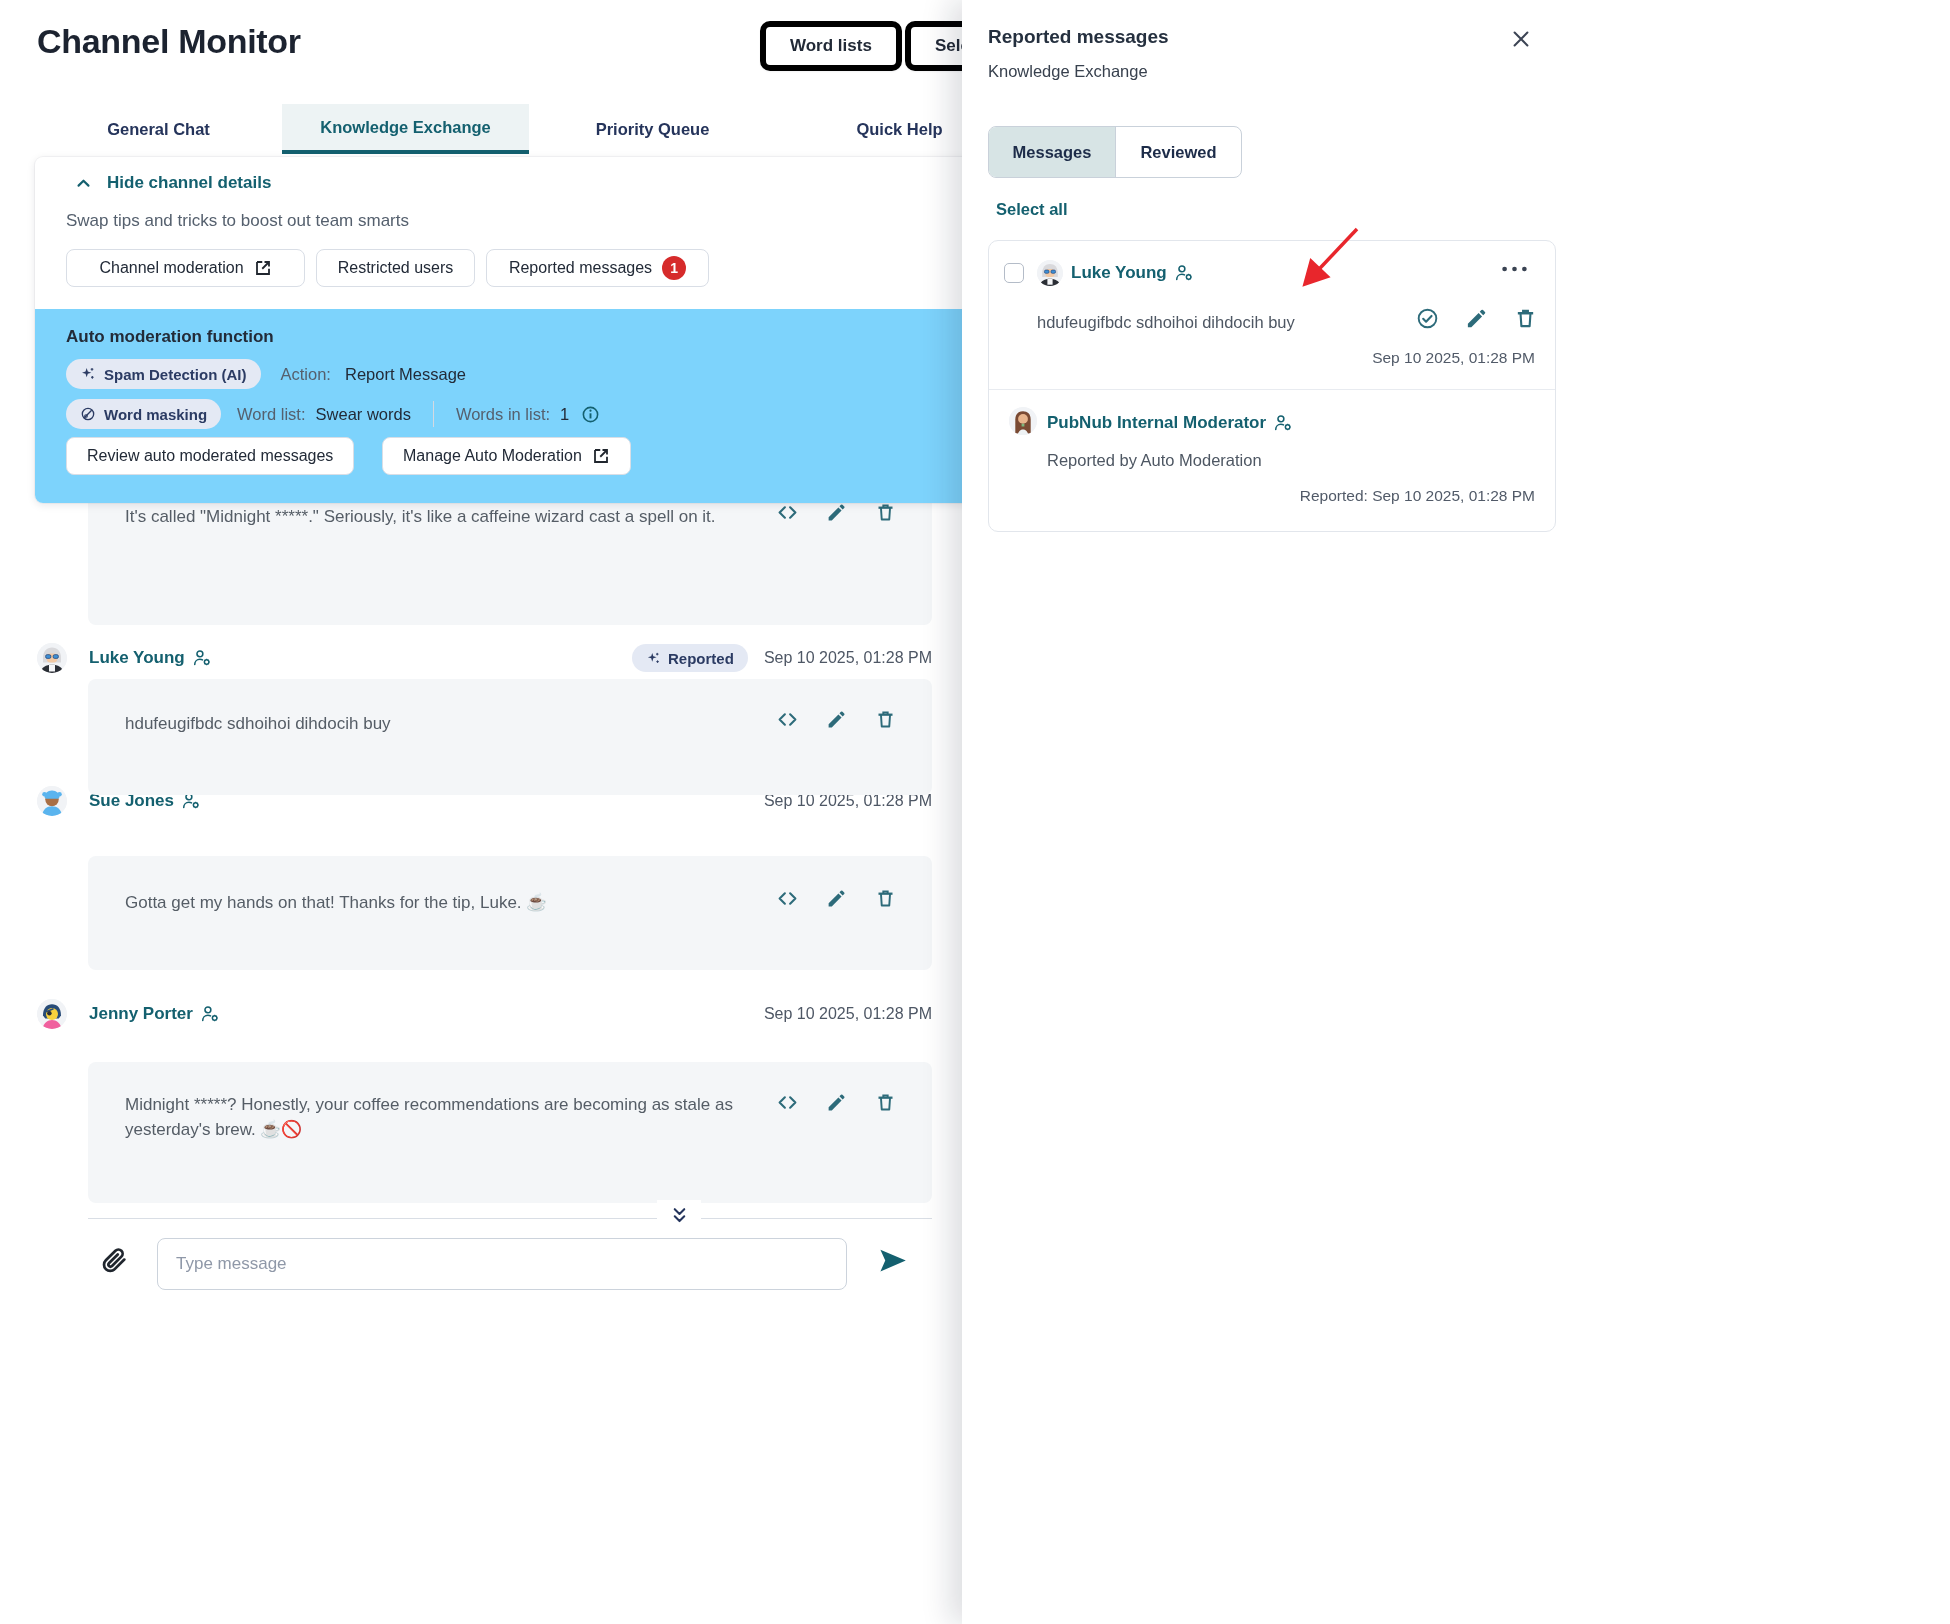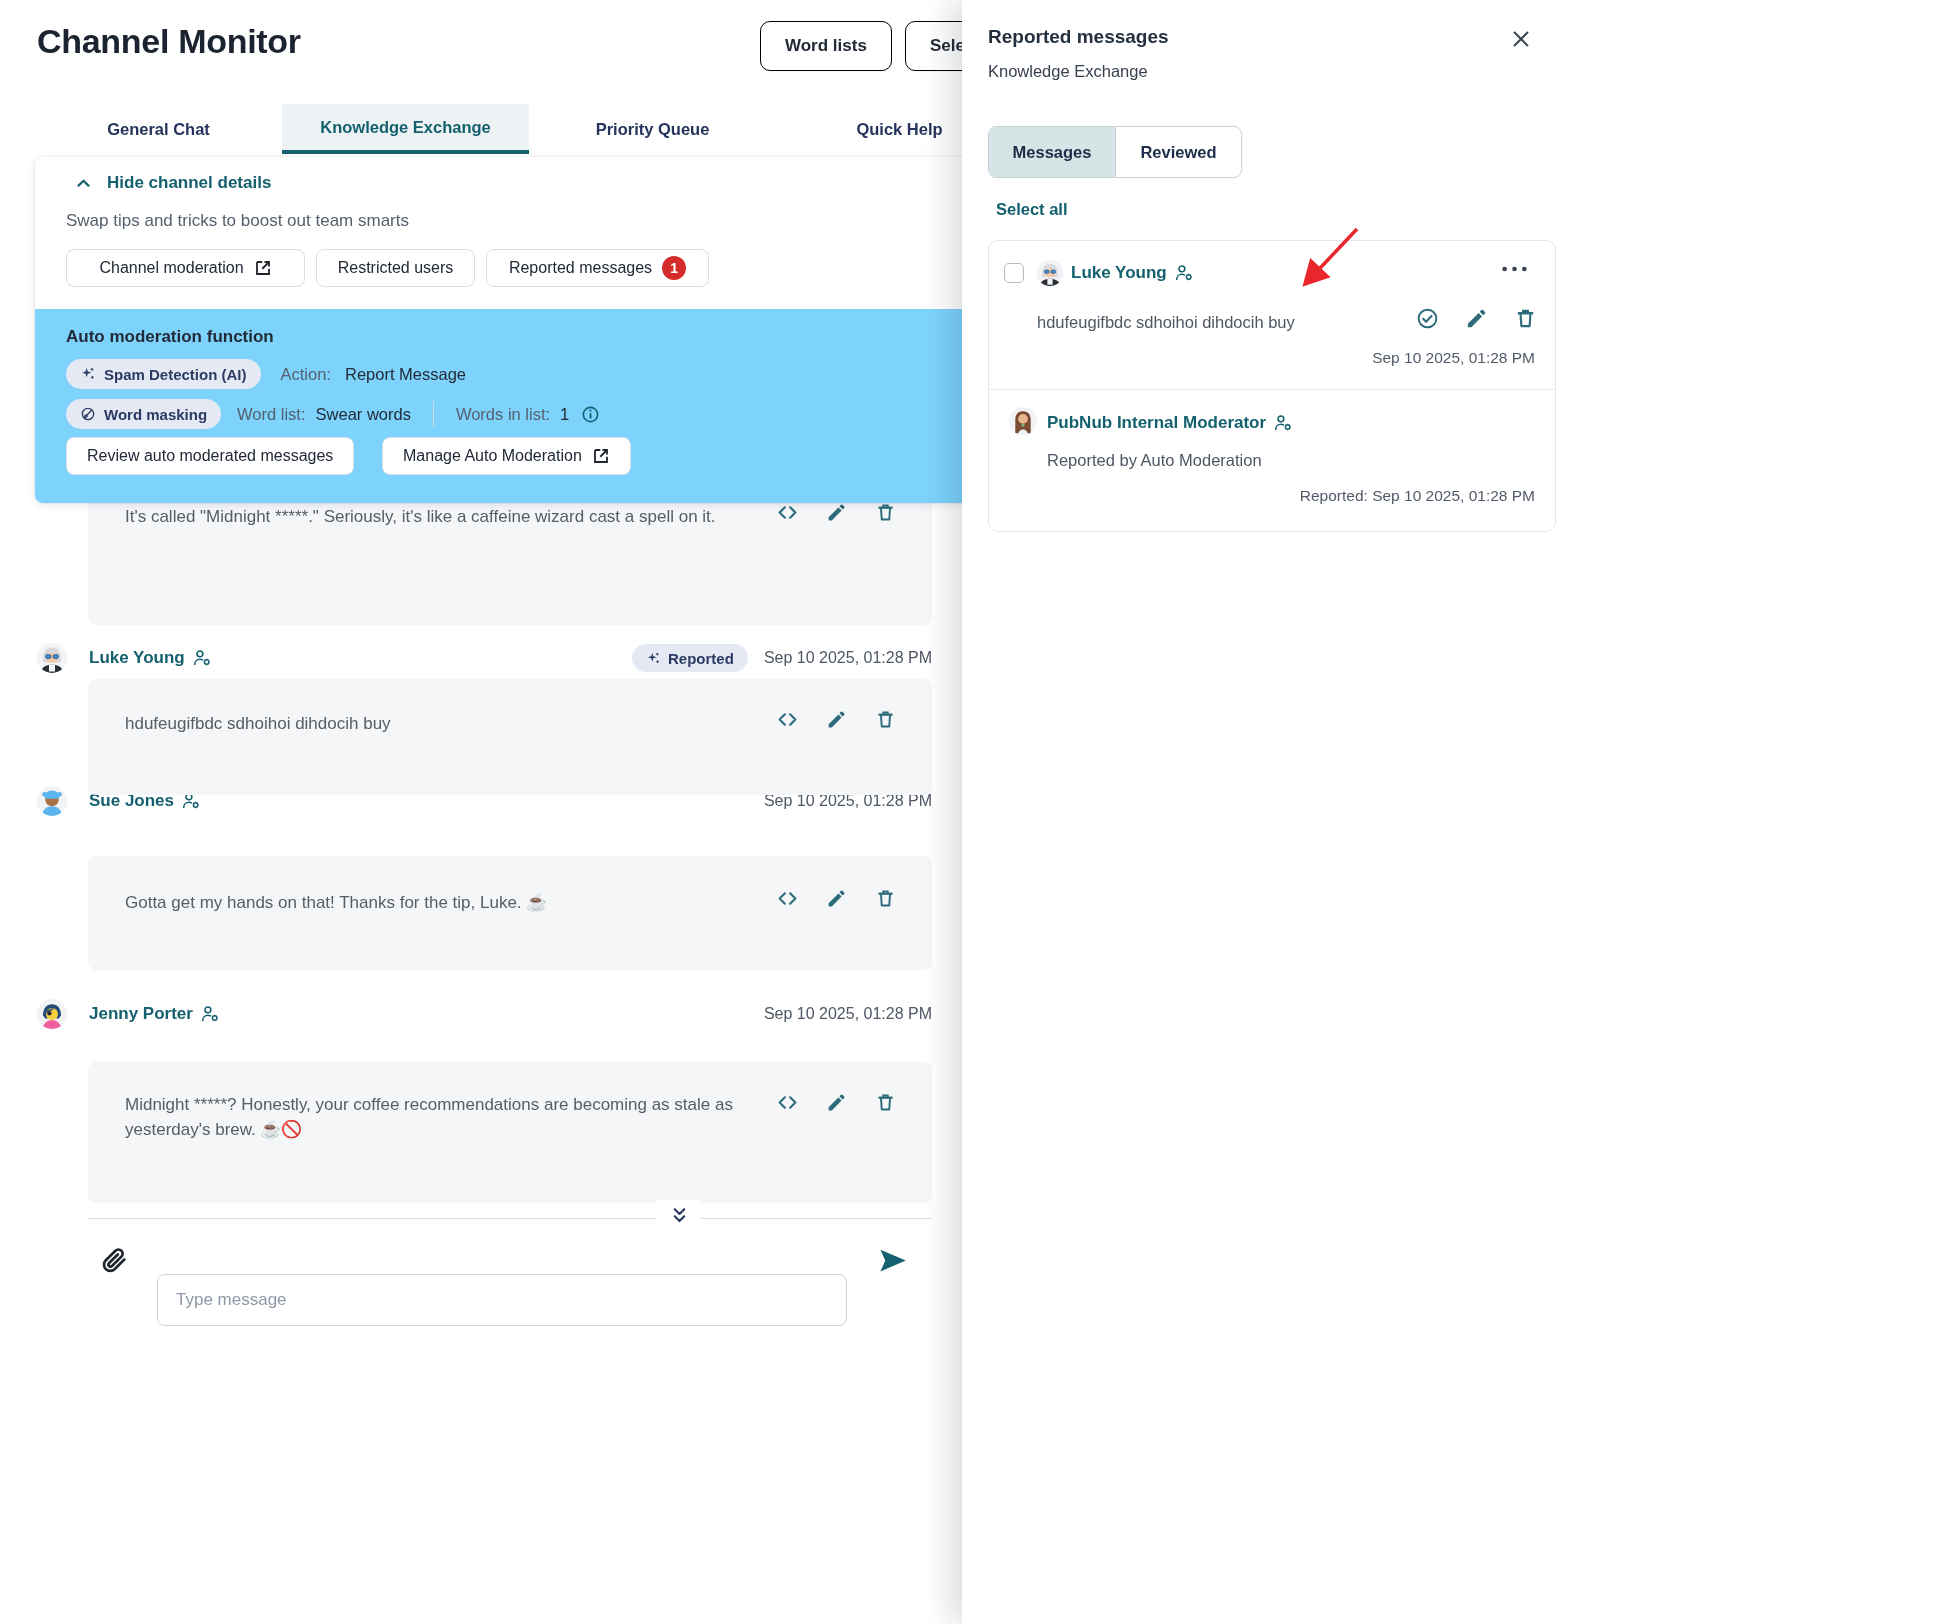--- a/index.html
+++ b/index.html
@@ -6,21 +6,21 @@
   html,body { width:1950px; height:1624px; background:#ffffff; overflow:hidden;
               font-family:"Liberation Sans", sans-serif; color:#232b38; }
   .abs { position:absolute; }
   svg { display:block; }
 
   
   #main { position:absolute; inset:0; width:1950px; height:1624px; }
 
   .page-title { left:37px; top:22px; font-size:34px; font-weight:600; color:#1c2330; letter-spacing:-0.3px; }
 
-  .hdr-btn { top:21px; height:50px; background:#fff; border:1px solid #000000; border-radius:10px;
+  .hdr-btn { top:21px; height:50px; background:#fff; border:6px solid #000000; border-radius:10px;
              font-size:17px; font-weight:600; color:#222a37; display:flex; align-items:center;
              justify-content:center; padding:0 24px; cursor:pointer; box-shadow:0 1px 2px rgba(16,24,40,.05); }
   #btn-wordlists { left:760px; }
   #btn-sele { left:905px; width:160px; justify-content:flex-start; }
 
   .tabs { left:35px; top:104px; height:50px; display:flex; }
   .tab { width:247px; height:50px; display:flex; align-items:center; justify-content:center;
          font-size:16.5px; font-weight:600; color:#25345b; cursor:pointer; }
   .tab.active { background:#edf3f4; color:#14606f; border-bottom:4px solid #14606f; }
 
@@ -64,21 +64,21 @@
   .head-right { margin-left:auto; display:flex; align-items:center; gap:16px;text-align:right; }
   .pill { height:28px; border-radius:15px; background:#e4e9f4; color:#2b3b63; font-size:15px; font-weight:600;
           display:flex; align-items:center; gap:7px; padding:0 14px; }
   .tstamp { font-size:16px; color:#4e5765; }
 
   .chat-divider { left:88px; top:1218px; width:844px; height:1px; background:#d9dee5; }
   .chev-box { left:657px; top:1200px; width:44px; height:30px; background:#fff; display:flex; align-items:center;
               justify-content:center; color:#24345c; cursor:pointer; z-index:2; }
   .composer-input { left:157px; top:1238px; width:690px; height:52px; border:1px solid #ccd3dc; border-radius:8px;
                     font-size:17px; color:#ec4899; padding:0 18px; outline:none; background:#fff;
-                    font-family:"Liberation Sans", sans-serif;margin-top:36px; }
+                    font-family:"Liberation Sans", sans-serif; }
   .composer-input::placeholder { color:#8f98a8; }
   .attach { left:102px; top:1248px; color:#20262e; cursor:pointer; }
   .send { left:878px; top:1246px; color:#14606f; cursor:pointer; }
 
   
   #panel { position:absolute; left:962px; top:0; width:988px; height:1624px; background:#fff; z-index:10;
            box-shadow:-12px 0 28px rgba(16,24,40,.14); }
   .panel-title { position:absolute; left:26px; top:26px; font-size:19px; font-weight:700; color:#25303f; }
   .panel-sub { position:absolute; left:26px; top:62px; font-size:16.5px; color:#38414e; }
   .panel-close { position:absolute; left:548px; top:28px; color:#3c4454; cursor:pointer; }

